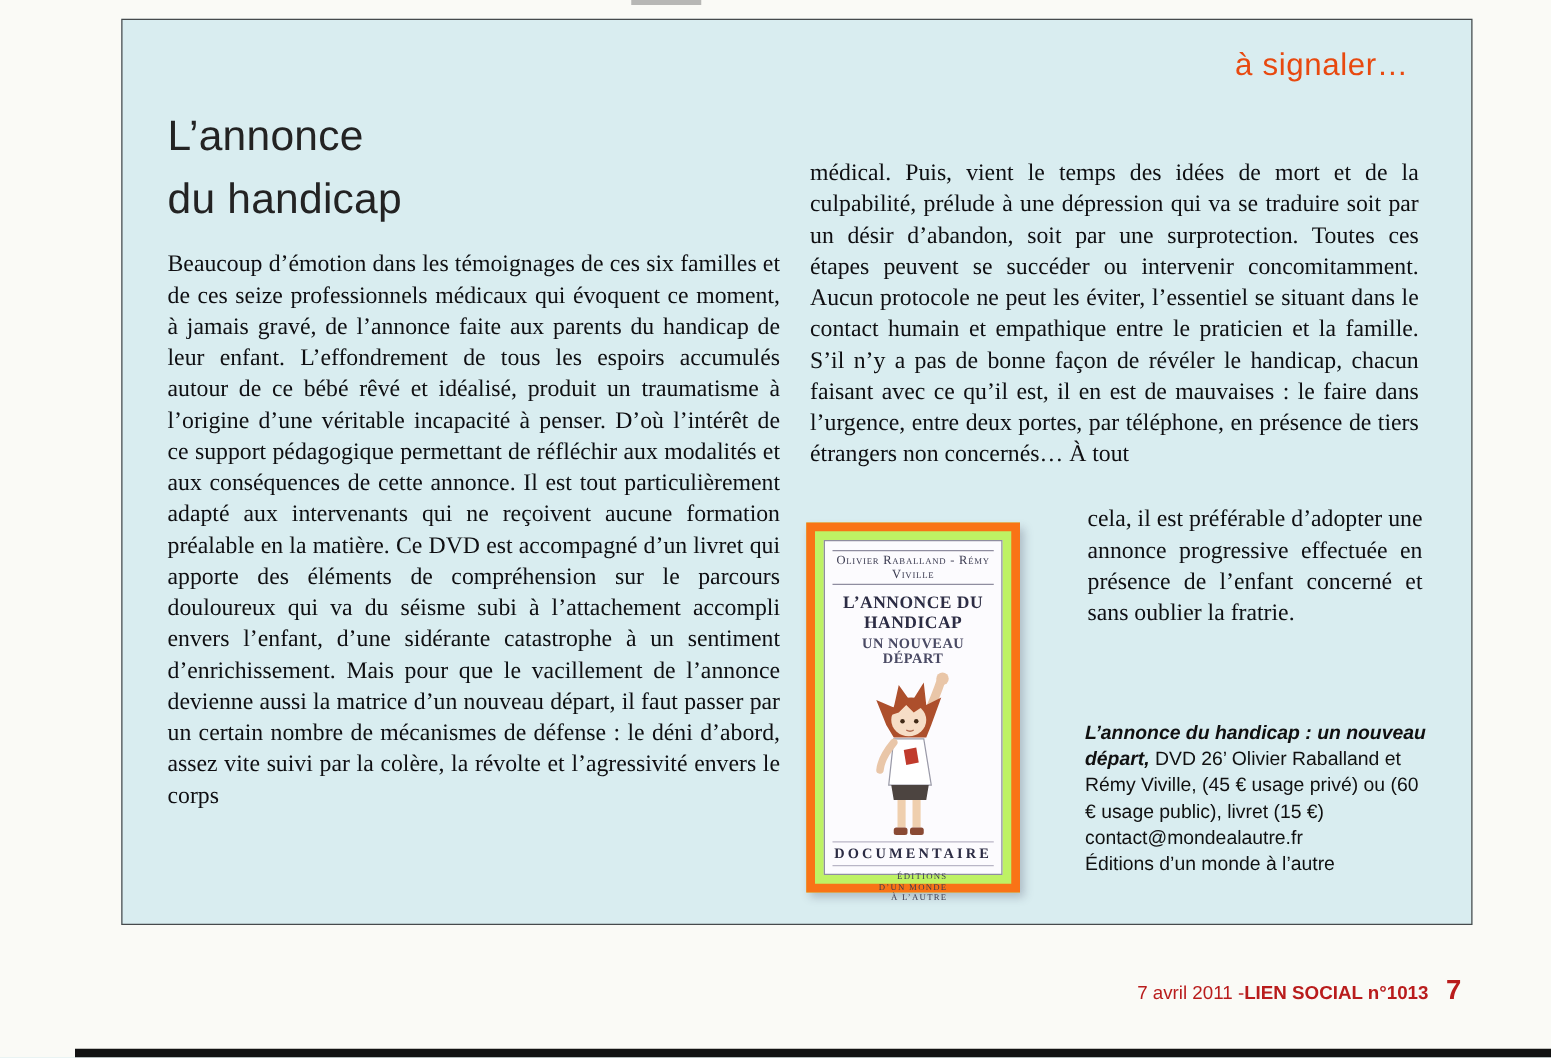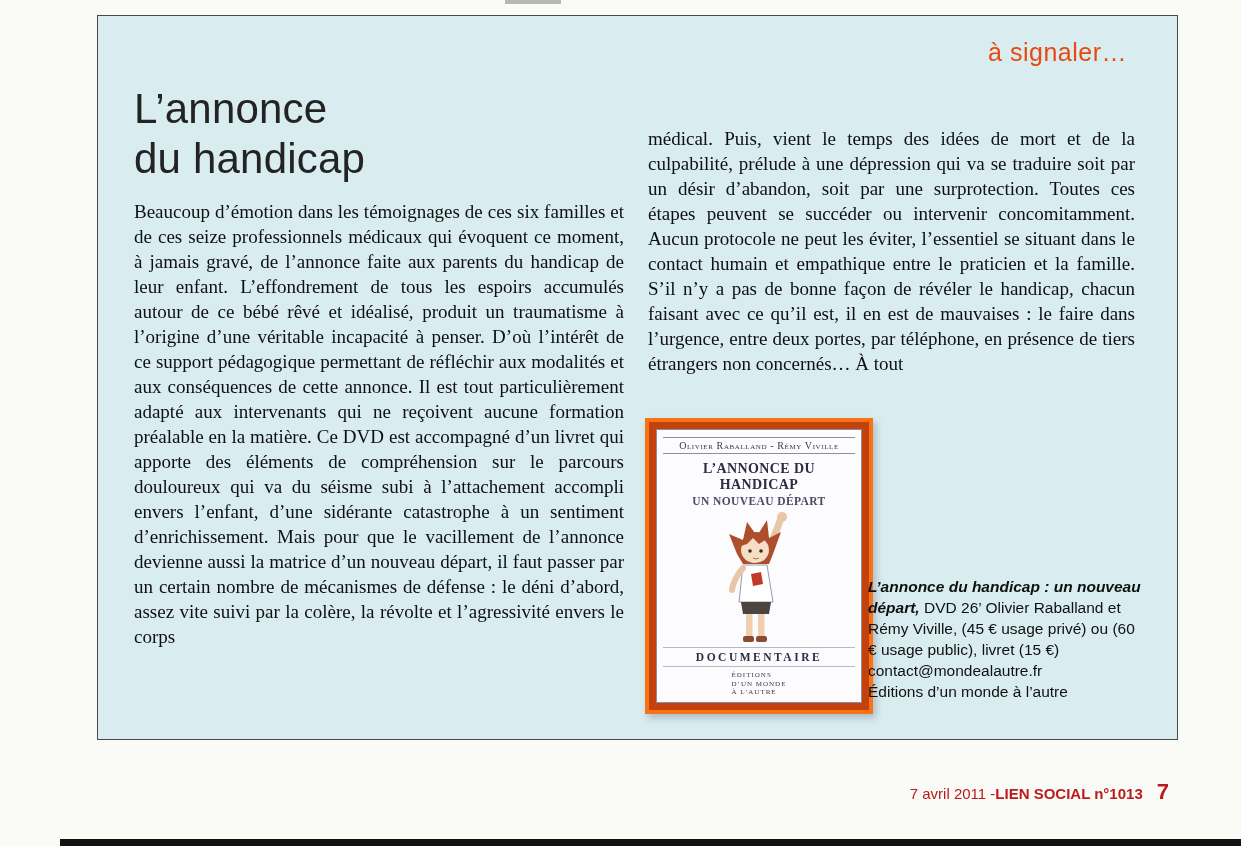--- a/index.html
+++ b/index.html
@@ -22,37 +22,37 @@
   .signaler {
     position:absolute; top:22px; right:50px;
     font-family:"Liberation Sans", sans-serif;
     font-size:25px; font-weight:400; letter-spacing:0.5px;
     color:var(--accent, #e8490f);
   }
 
   .title {
     position:absolute; left:36px; top:68px;
     font-family:"Liberation Sans", sans-serif;
-    font-size:42px; line-height:50px; font-weight:400;
+    font-size:34px; line-height:50px; font-weight:400;
     color:#232323; letter-spacing:0.2px;
   }
 
   .col {
     position:absolute;
     font-size:19px; line-height:25px;
     color:#0f0f12; text-align:justify;
     hyphens:auto;
   }
   .col-left    { left:36px;  top:183px; width:490px; }
   .col-right-p1{ left:550px; top:110px; width:487px; }
   .col-right-p2{ left:772px; top:387px; width:268px; }
 
   .dvd-card {
-    position:absolute; left:547px; top:402px; width:228px; height:296px;
-    background:#c2410c; border:4px solid #f97316;
+    position:absolute; left:547px; top:402px; width:171px; height:296px;
+    background:#bef264; border:7px solid #f97316;
     box-shadow:3px 4px 7px rgba(60,60,90,.28);
     padding:7px;
   }
   .dvd-inner {
     width:100%; height:100%;
     background:#fcfbfe; border:1px solid #8f8da0;
     display:flex; flex-direction:column; align-items:center;
     padding:7px 6px 5px;
   }
   .dvd-authors {
@@ -71,21 +71,21 @@
   }
   .dvd-art { margin-top:3px; width:120px; height:136px; }
   .dvd-genre {
     margin-top:1px; font-weight:700; font-size:11.5px; letter-spacing:2.5px;
     color:#2c2c44; width:100%; text-align:center;
     border-top:1px solid #b9b6c6; border-bottom:1px solid #b9b6c6;
     padding:3px 0;
   }
   .dvd-pub {
     margin-top:4px; font-size:7px; letter-spacing:1px;
-    color:#3a3a50; text-align:left; line-height:8.5px;
+    color:#3a3a50; text-align:right; line-height:8.5px;
   }
 
   .caption {
     position:absolute; left:770px; top:560px; width:278px;
     font-family:"Liberation Sans", sans-serif;
     font-size:15.5px; line-height:21px; color:#101010;
   }
   .cap-bold { font-weight:700; font-style:italic; }
 
   .footer {
@@ -156,20 +156,21 @@
         <div class="dvd-genre">DOCUMENTAIRE</div>
 
         <div class="dvd-pub">
           <div>ÉDITIONS</div>
           <div>D’UN MONDE</div>
           <div>À L’AUTRE</div>
         </div>
       </div>
     </div>
 
+    <div class="col col-right-p2">cela, il est préférable d’adopter une annonce progressive effectuée en présence de l’enfant concerné et sans oublier la fratrie.</div>
 
     <div class="caption">
       <span class="cap-bold">L’annonce du handicap : un nouveau départ,</span><span> DVD 26’ Olivier Raballand et Rémy Viville, (45 € usage privé) ou (60 € usage public), livret (15 €)</span>
       <div>contact@mondealautre.fr</div>
       <div>Éditions d’un monde à l’autre</div>
     </div>
 
   </div>
 
   <div class="footer">

